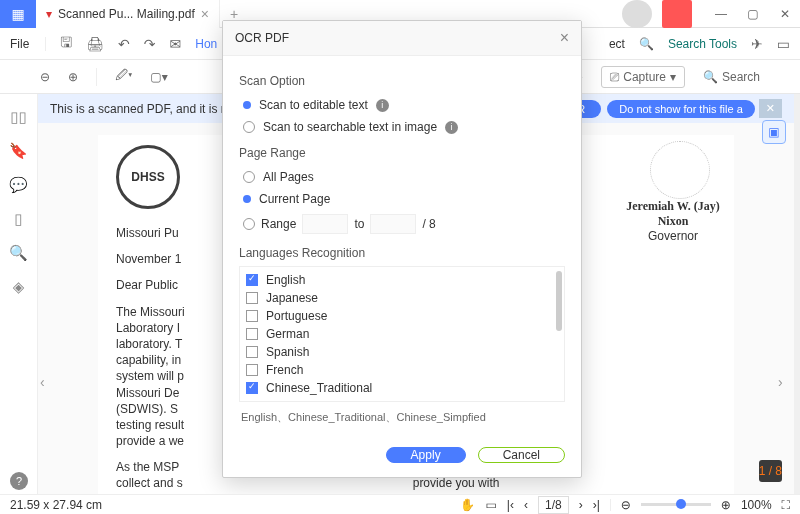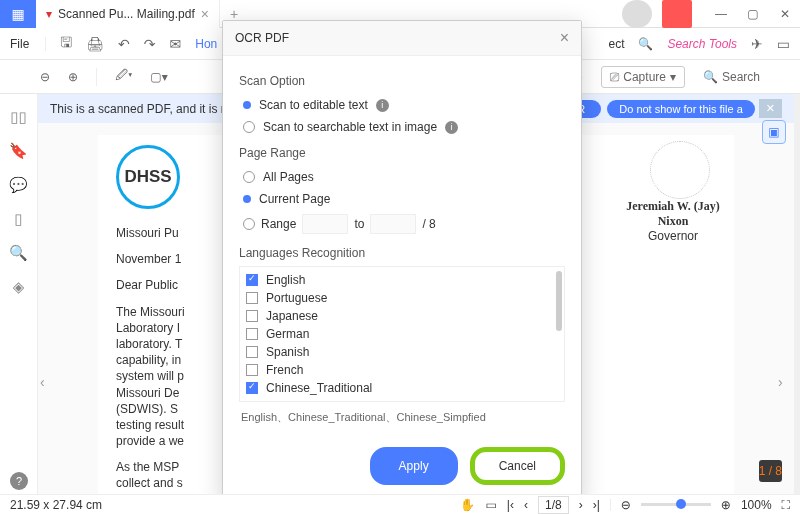--- a/index.html
+++ b/index.html
@@ -10,31 +10,31 @@
 .tab-close{color:#999;cursor:pointer;font-size:14px}
 .tab-add{padding:0 10px;color:#999;font-size:14px}
 .win-controls{margin-left:auto;display:flex;gap:2px}
 .win-controls span{width:30px;height:28px;display:flex;align-items:center;justify-content:center;color:#666}
 .avatar{width:18px;height:18px;border-radius:50%;background:#ddd;margin-right:8px}
 .red-dot{width:8px;height:8px;background:#f55;border-radius:2px;margin-right:12px}
 .toolbar{height:32px;background:#fff;display:flex;align-items:center;padding:0 10px;gap:14px;border-bottom:1px solid #e8e8e8}
 .toolbar .tb-icon{color:#666;font-size:14px}
 .tb-link{color:#4a7cff;font-weight:500}
 .tb-right{margin-left:auto;display:flex;gap:14px;align-items:center}
-.search-tools{color:#ec4899;font-style:italic}
+.search-tools{color:#0f766e;}
 .subbar{height:34px;background:#fff;display:flex;align-items:center;padding:0 40px;gap:18px;border-bottom:1px solid #e8e8e8}
 .subbar span{color:#666;display:flex;align-items:center;gap:4px}
 .capture{border:1px solid #ccc;padding:3px 8px;border-radius:3px}
 .doc-area{position:absolute;top:94px;left:38px;right:6px;bottom:20px;background:#fafafa;overflow:hidden}
 .banner{background:#e8f0ff;color:#4a7cff;padding:5px 12px;font-size:11px;display:flex;align-items:center}
 .banner-ocr{margin-left:auto;background:#4a7cff;color:#fff;padding:3px 16px;border-radius:10px;font-size:11px}
 .banner-dismiss{background:#4a7cff;color:#fff;padding:3px 12px;border-radius:10px;margin-left:6px;font-size:11px}
 .banner-x{background:#bcd;color:#fff;padding:3px 7px;margin-left:4px;font-size:11px}
 .page{background:#fff;margin:12px 60px;padding:18px 18px;height:380px;position:relative}
-.dhss{position:absolute;left:18px;top:10px;width:64px;height:64px;border:3px solid #0ea5e9;border-radius:50%;display:flex;align-items:center;justify-content:center;font-weight:bold;font-size:17px}
+.dhss{position:absolute;left:18px;top:10px;width:64px;height:64px;border:3px solid #404040;border-radius:50%;display:flex;align-items:center;justify-content:center;font-weight:bold;font-size:12px}
 .seal{position:absolute;right:24px;top:6px;width:60px;height:58px;border:1px dotted #888;border-radius:50%;opacity:.5}
 .gov{position:absolute;right:6px;top:64px;text-align:center;font-size:10px;width:110px}
 .gov .gname{font-family:serif;font-weight:bold}
 .body-text{position:absolute;left:18px;top:90px;right:18px;font-family:"Times New Roman",serif;font-size:13px;line-height:1.35}
 .body-text p{margin-bottom:10px}
 .leftbar{position:absolute;left:0;top:94px;width:38px;bottom:20px;background:#fff;display:flex;flex-direction:column;align-items:center;gap:16px;padding-top:14px;border-right:1px solid #eee}
 .leftbar span{color:#888;font-size:15px}
 .help{position:absolute;left:10px;bottom:24px;width:18px;height:18px;border-radius:50%;background:#888;color:#fff;display:flex;align-items:center;justify-content:center;font-size:11px}
 .statusbar{position:absolute;bottom:0;left:0;right:0;height:20px;background:#fff;border-top:1px solid #eee;display:flex;align-items:center;padding:0 10px;font-size:11px;color:#666;gap:10px}
 .statusbar .spacer{flex:1}
@@ -55,21 +55,21 @@
 .range-row{display:flex;align-items:center;gap:6px;padding-left:4px}
 .range-row input{width:46px;height:20px;border:1px solid #eee;background:#fafafa}
 .lang-box{border:1px solid #eee;max-height:142px;overflow:hidden;padding:4px 0;position:relative}
 .lang-box .opt{padding:2px 6px}
 .chk{width:12px;height:12px;border:1px solid #999;display:inline-block}
 .chk.sel{background:#4a7cff;border-color:#4a7cff;position:relative}
 .chk.sel::after{content:"✓";color:#fff;font-size:9px;position:absolute;left:1px;top:-2px}
 .lang-scroll{position:absolute;right:2px;top:4px;width:6px;height:60px;background:#ccc;border-radius:3px}
 .lang-sel{padding:8px 2px;color:#666;font-size:11px}
 .dlg-buttons{display:flex;justify-content:flex-end;gap:12px;padding:10px 16px 14px}
-.btn{padding:7px 24px;border-radius:16px;border:5px solid #84cc16;background:#fff;cursor:pointer}
+.btn{padding:0 24px;border-radius:16px;border:1px solid #84cc16;background:#fff;cursor:pointer}
 .btn.primary{background:#4a7cff;color:#fff;border-color:#4a7cff}
 .nav-arrow{position:absolute;top:280px;width:14px;height:14px;color:#999;font-size:14px}
 .nav-arrow.l{left:2px}.nav-arrow.r{right:2px}
 </style>
 </head>
 <body>
 
 <div class="titlebar">
   <div class="logo">▦</div>
   <div class="tab">
@@ -220,25 +220,25 @@
     </div>
 
     <div class="sect">Languages Recognition</div>
     <div class="lang-box">
       <div class="opt">
           <span class="chk sel"></span>
           <span>English</span>
         </div>
       <div class="opt">
           <span class="chk"></span>
+          <span>Japanese</span>
+        </div>
+      <div class="opt">
+          <span class="chk"></span>
           <span>Portuguese</span>
-        </div>
-      <div class="opt">
-          <span class="chk"></span>
-          <span>Japanese</span>
         </div>
       <div class="opt">
           <span class="chk"></span>
           <span>German</span>
         </div>
       <div class="opt">
           <span class="chk"></span>
           <span>Spanish</span>
         </div>
       <div class="opt">

